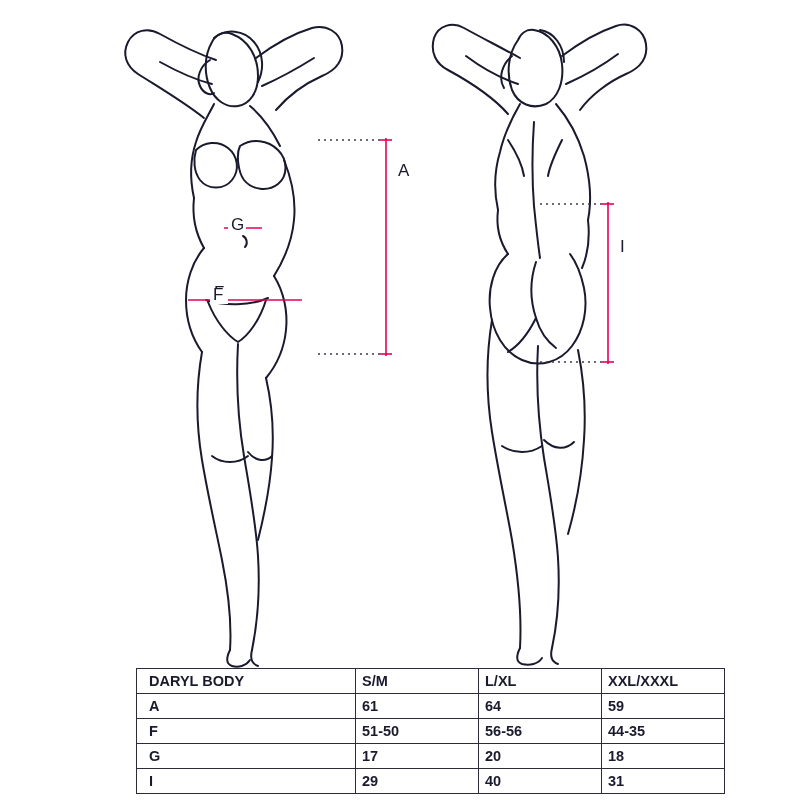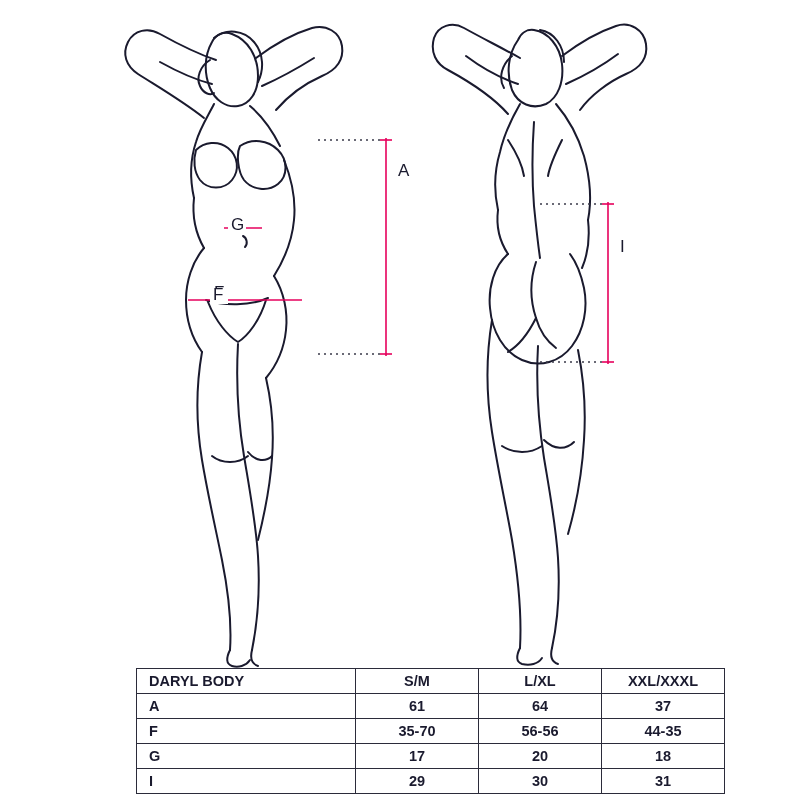--- a/index.html
+++ b/index.html
@@ -50,21 +50,21 @@
     color: #1a1a2e;
     padding: 0 6px;
     font-family: "Liberation Sans", sans-serif;
   }
   .size-table td.label {
     text-align: left;
     width: 200px;
     padding-left: 12px;
   }
   .size-table td.val {
-    text-align: center;
+    text-align: left;
     width: 110px;
   }
 </style>
 </head>
 <body>
 
 <div class="page">
 
   <div class="figures">
     <svg width="800" height="670" viewBox="0 0 800 670" xmlns="http://www.w3.org/2000/svg">
@@ -194,36 +194,36 @@
       <tr>
         <td class="label">DARYL BODY</td>
         <td class="val">S/M</td>
         <td class="val">L/XL</td>
         <td class="val">XXL/XXXL</td>
       </tr>
       <tr>
         <td class="label">A</td>
         <td class="val">61</td>
         <td class="val">64</td>
-        <td class="val">37</td>
+        <td class="val">59</td>
       </tr>
       <tr>
         <td class="label">F</td>
-        <td class="val">35-70</td>
+        <td class="val">51-50</td>
         <td class="val">56-56</td>
         <td class="val">44-35</td>
       </tr>
       <tr>
         <td class="label">G</td>
         <td class="val">17</td>
         <td class="val">20</td>
         <td class="val">18</td>
       </tr>
       <tr>
         <td class="label">I</td>
         <td class="val">29</td>
-        <td class="val">30</td>
+        <td class="val">40</td>
         <td class="val">31</td>
       </tr>
     </tbody>
   </table>
 
 </div>
 
 </body></html>

